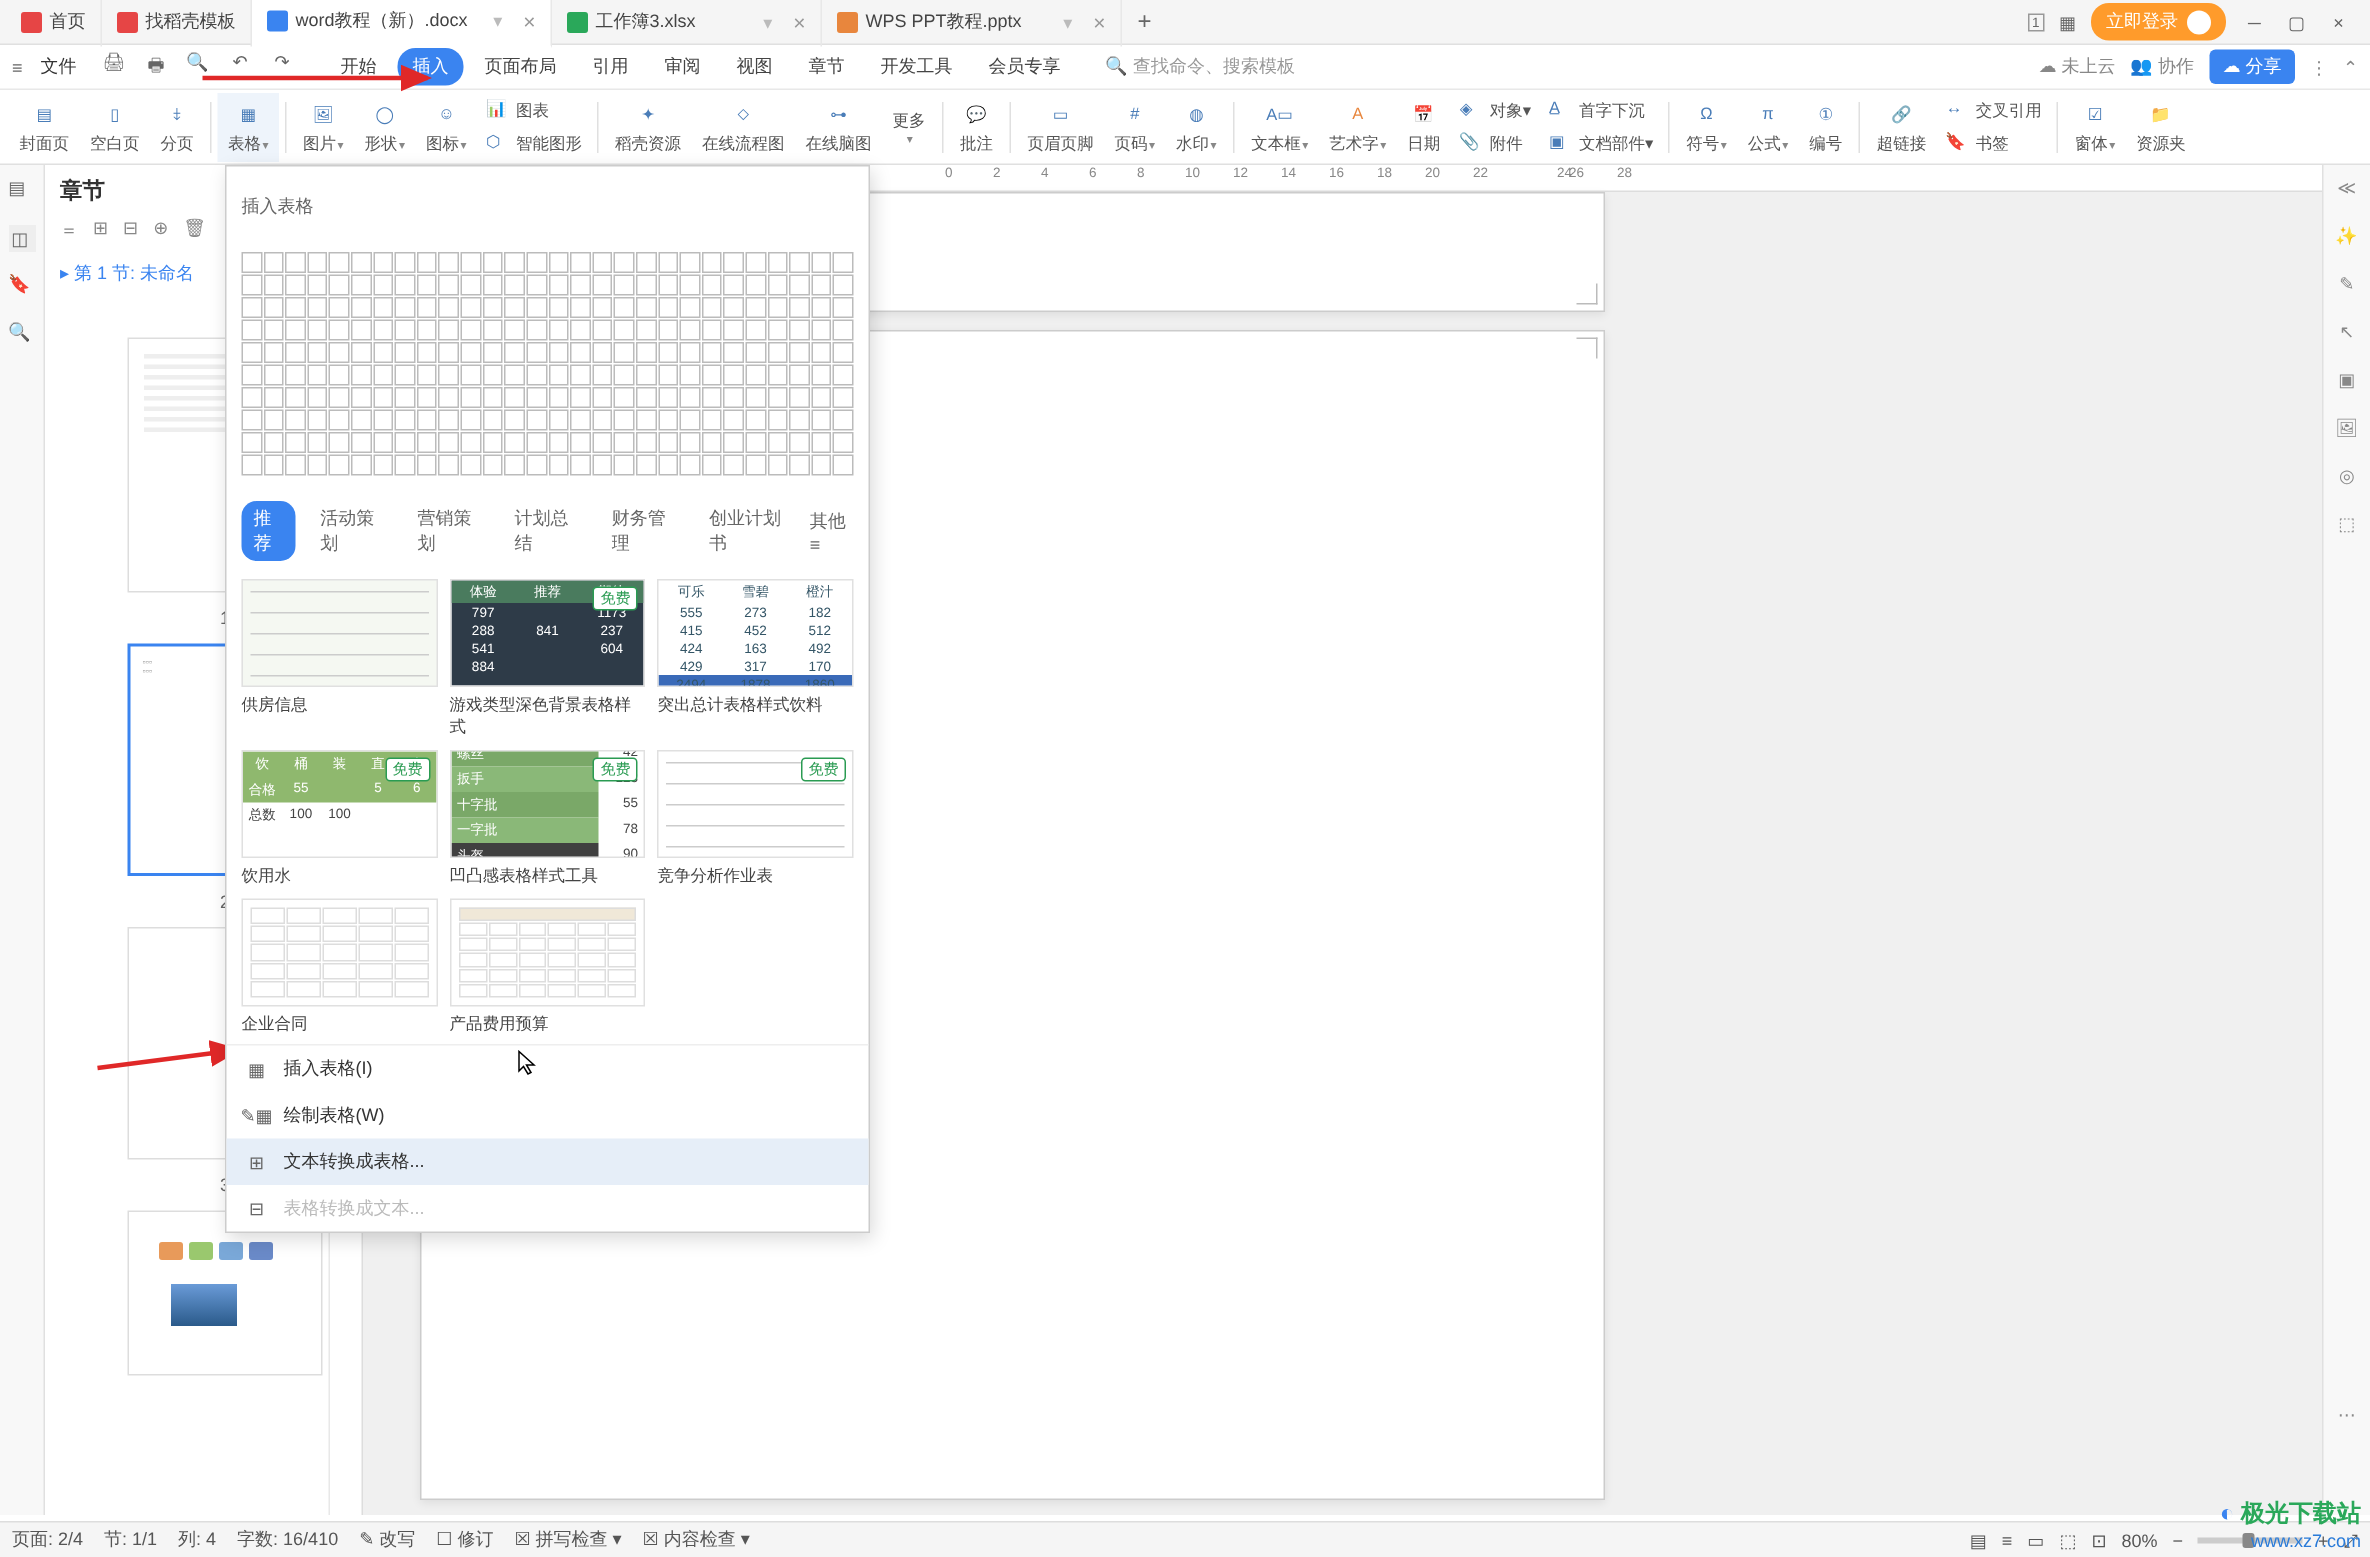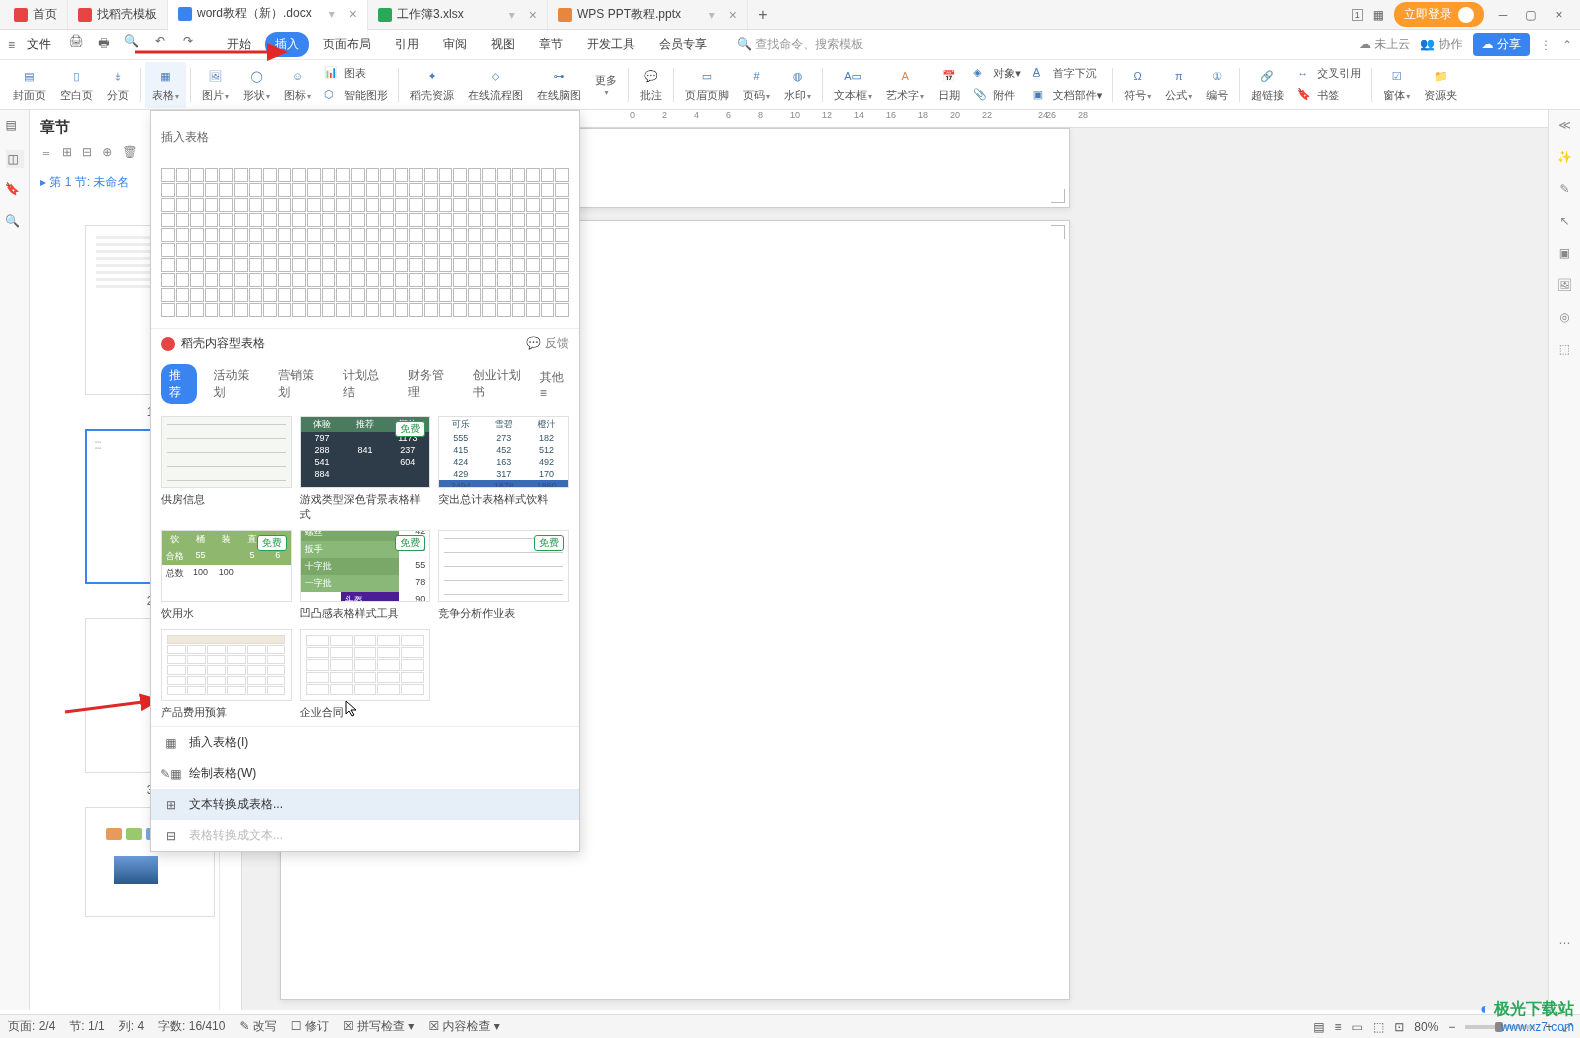--- a/index.html
+++ b/index.html
@@ -746,25 +746,20 @@
         <div class="gcell"></div>
         <div class="gcell"></div>
         <div class="gcell"></div>
         <div class="gcell"></div>
         <div class="gcell"></div>
         <div class="gcell"></div>
         <div class="gcell"></div>
         <div class="gcell"></div>
       </div>
   </div>
-  <div class="dp-sechdr">
-    <span class="dlogo"></span>
-    <span>稻壳内容型表格</span>
-    <span class="feedback">💬 <span>反馈</span></span>
-  </div>
   <div class="dp-cats">
     <span class="cat active">推荐</span>
     <span class="cat">活动策划</span>
     <span class="cat">营销策划</span>
     <span class="cat">计划总结</span>
     <span class="cat">财务管理</span>
     <span class="cat">创业计划书</span>
     <span class="other"><span>其他</span> ≡</span>
   </div>
   <div class="tmpl-grid">
@@ -895,21 +890,21 @@
             </div>
           <div style="display:flex;">
               <div style="flex:1;background:#7aa868;color:#fff;padding:2px 4px;">十字批</div>
               <div style="width:30px;text-align:right;padding:2px 4px;">55</div>
             </div>
           <div style="display:flex;">
               <div style="flex:1;background:#8ab878;color:#fff;padding:2px 4px;">一字批</div>
               <div style="width:30px;text-align:right;padding:2px 4px;">78</div>
             </div>
           <div style="display:flex;">
-              <div style="flex:1;background:#4c1d95;color:#fff;padding:2px 4px;margin-left:40px;">头盔</div>
+              <div style="flex:1;background:#404040;color:#fff;padding:2px 4px;">头盔</div>
               <div style="width:30px;text-align:right;padding:2px 4px;">90</div>
             </div>
         </div>
       </div>
       <div>凹凸感表格样式工具</div>
     </div>
 
     <div class="tmpl-item">
       <div class="tmpl-thumb" style="background:#fff;">
         <span class="free-tag">免费</span>
@@ -918,20 +913,52 @@
             <div class="fl"></div>
             <div class="fl"></div>
             <div class="fl"></div>
             <div class="fl"></div>
           </div>
       </div>
       <div>竞争分析作业表</div>
     </div>
     <div class="tmpl-item">
       <div class="tmpl-thumb" style="background:#fff;">
+        <div style="width:92%;height:85%;display:grid;grid-template-columns:repeat(5,1fr);grid-template-rows:repeat(5,1fr);gap:1px;">
+          <div style="border:1px solid #ddd;"></div>
+            <div style="border:1px solid #ddd;"></div>
+            <div style="border:1px solid #ddd;"></div>
+            <div style="border:1px solid #ddd;"></div>
+            <div style="border:1px solid #ddd;"></div>
+          <div style="border:1px solid #ddd;"></div>
+            <div style="border:1px solid #ddd;"></div>
+            <div style="border:1px solid #ddd;"></div>
+            <div style="border:1px solid #ddd;"></div>
+            <div style="border:1px solid #ddd;"></div>
+          <div style="border:1px solid #ddd;"></div>
+            <div style="border:1px solid #ddd;"></div>
+            <div style="border:1px solid #ddd;"></div>
+            <div style="border:1px solid #ddd;"></div>
+            <div style="border:1px solid #ddd;"></div>
+          <div style="border:1px solid #ddd;"></div>
+            <div style="border:1px solid #ddd;"></div>
+            <div style="border:1px solid #ddd;"></div>
+            <div style="border:1px solid #ddd;"></div>
+            <div style="border:1px solid #ddd;"></div>
+          <div style="border:1px solid #ddd;"></div>
+            <div style="border:1px solid #ddd;"></div>
+            <div style="border:1px solid #ddd;"></div>
+            <div style="border:1px solid #ddd;"></div>
+            <div style="border:1px solid #ddd;"></div>
+        </div>
+      </div>
+      <div>企业合同</div>
+    </div>
+    <div class="tmpl-item">
+      <div class="tmpl-thumb" style="background:#fff;">
         <div style="width:92%;height:85%;display:grid;grid-template-columns:repeat(6,1fr);grid-template-rows:repeat(6,1fr);gap:1px;">
           <div style="border:1px solid #ddd;grid-column:1/7;background:#f0e8d8;"></div>
           <div style="border:1px solid #ddd;"></div>
             <div style="border:1px solid #ddd;"></div>
             <div style="border:1px solid #ddd;"></div>
             <div style="border:1px solid #ddd;"></div>
             <div style="border:1px solid #ddd;"></div>
             <div style="border:1px solid #ddd;"></div>
           <div style="border:1px solid #ddd;"></div>
             <div style="border:1px solid #ddd;"></div>
@@ -953,52 +980,20 @@
             <div style="border:1px solid #ddd;"></div>
           <div style="border:1px solid #ddd;"></div>
             <div style="border:1px solid #ddd;"></div>
             <div style="border:1px solid #ddd;"></div>
             <div style="border:1px solid #ddd;"></div>
             <div style="border:1px solid #ddd;"></div>
             <div style="border:1px solid #ddd;"></div>
         </div>
       </div>
       <div>产品费用预算</div>
-    </div>
-    <div class="tmpl-item">
-      <div class="tmpl-thumb" style="background:#fff;">
-        <div style="width:92%;height:85%;display:grid;grid-template-columns:repeat(5,1fr);grid-template-rows:repeat(5,1fr);gap:1px;">
-          <div style="border:1px solid #ddd;"></div>
-            <div style="border:1px solid #ddd;"></div>
-            <div style="border:1px solid #ddd;"></div>
-            <div style="border:1px solid #ddd;"></div>
-            <div style="border:1px solid #ddd;"></div>
-          <div style="border:1px solid #ddd;"></div>
-            <div style="border:1px solid #ddd;"></div>
-            <div style="border:1px solid #ddd;"></div>
-            <div style="border:1px solid #ddd;"></div>
-            <div style="border:1px solid #ddd;"></div>
-          <div style="border:1px solid #ddd;"></div>
-            <div style="border:1px solid #ddd;"></div>
-            <div style="border:1px solid #ddd;"></div>
-            <div style="border:1px solid #ddd;"></div>
-            <div style="border:1px solid #ddd;"></div>
-          <div style="border:1px solid #ddd;"></div>
-            <div style="border:1px solid #ddd;"></div>
-            <div style="border:1px solid #ddd;"></div>
-            <div style="border:1px solid #ddd;"></div>
-            <div style="border:1px solid #ddd;"></div>
-          <div style="border:1px solid #ddd;"></div>
-            <div style="border:1px solid #ddd;"></div>
-            <div style="border:1px solid #ddd;"></div>
-            <div style="border:1px solid #ddd;"></div>
-            <div style="border:1px solid #ddd;"></div>
-        </div>
-      </div>
-      <div>企业合同</div>
     </div>
   </div>
   <div class="dp-actions">
     <div class="dp-act">
         <span class="aicon">▦</span>
         <span>插入表格(I)</span>
       </div>
     <div class="dp-act">
         <span class="aicon">✎▦</span>
         <span>绘制表格(W)</span>

